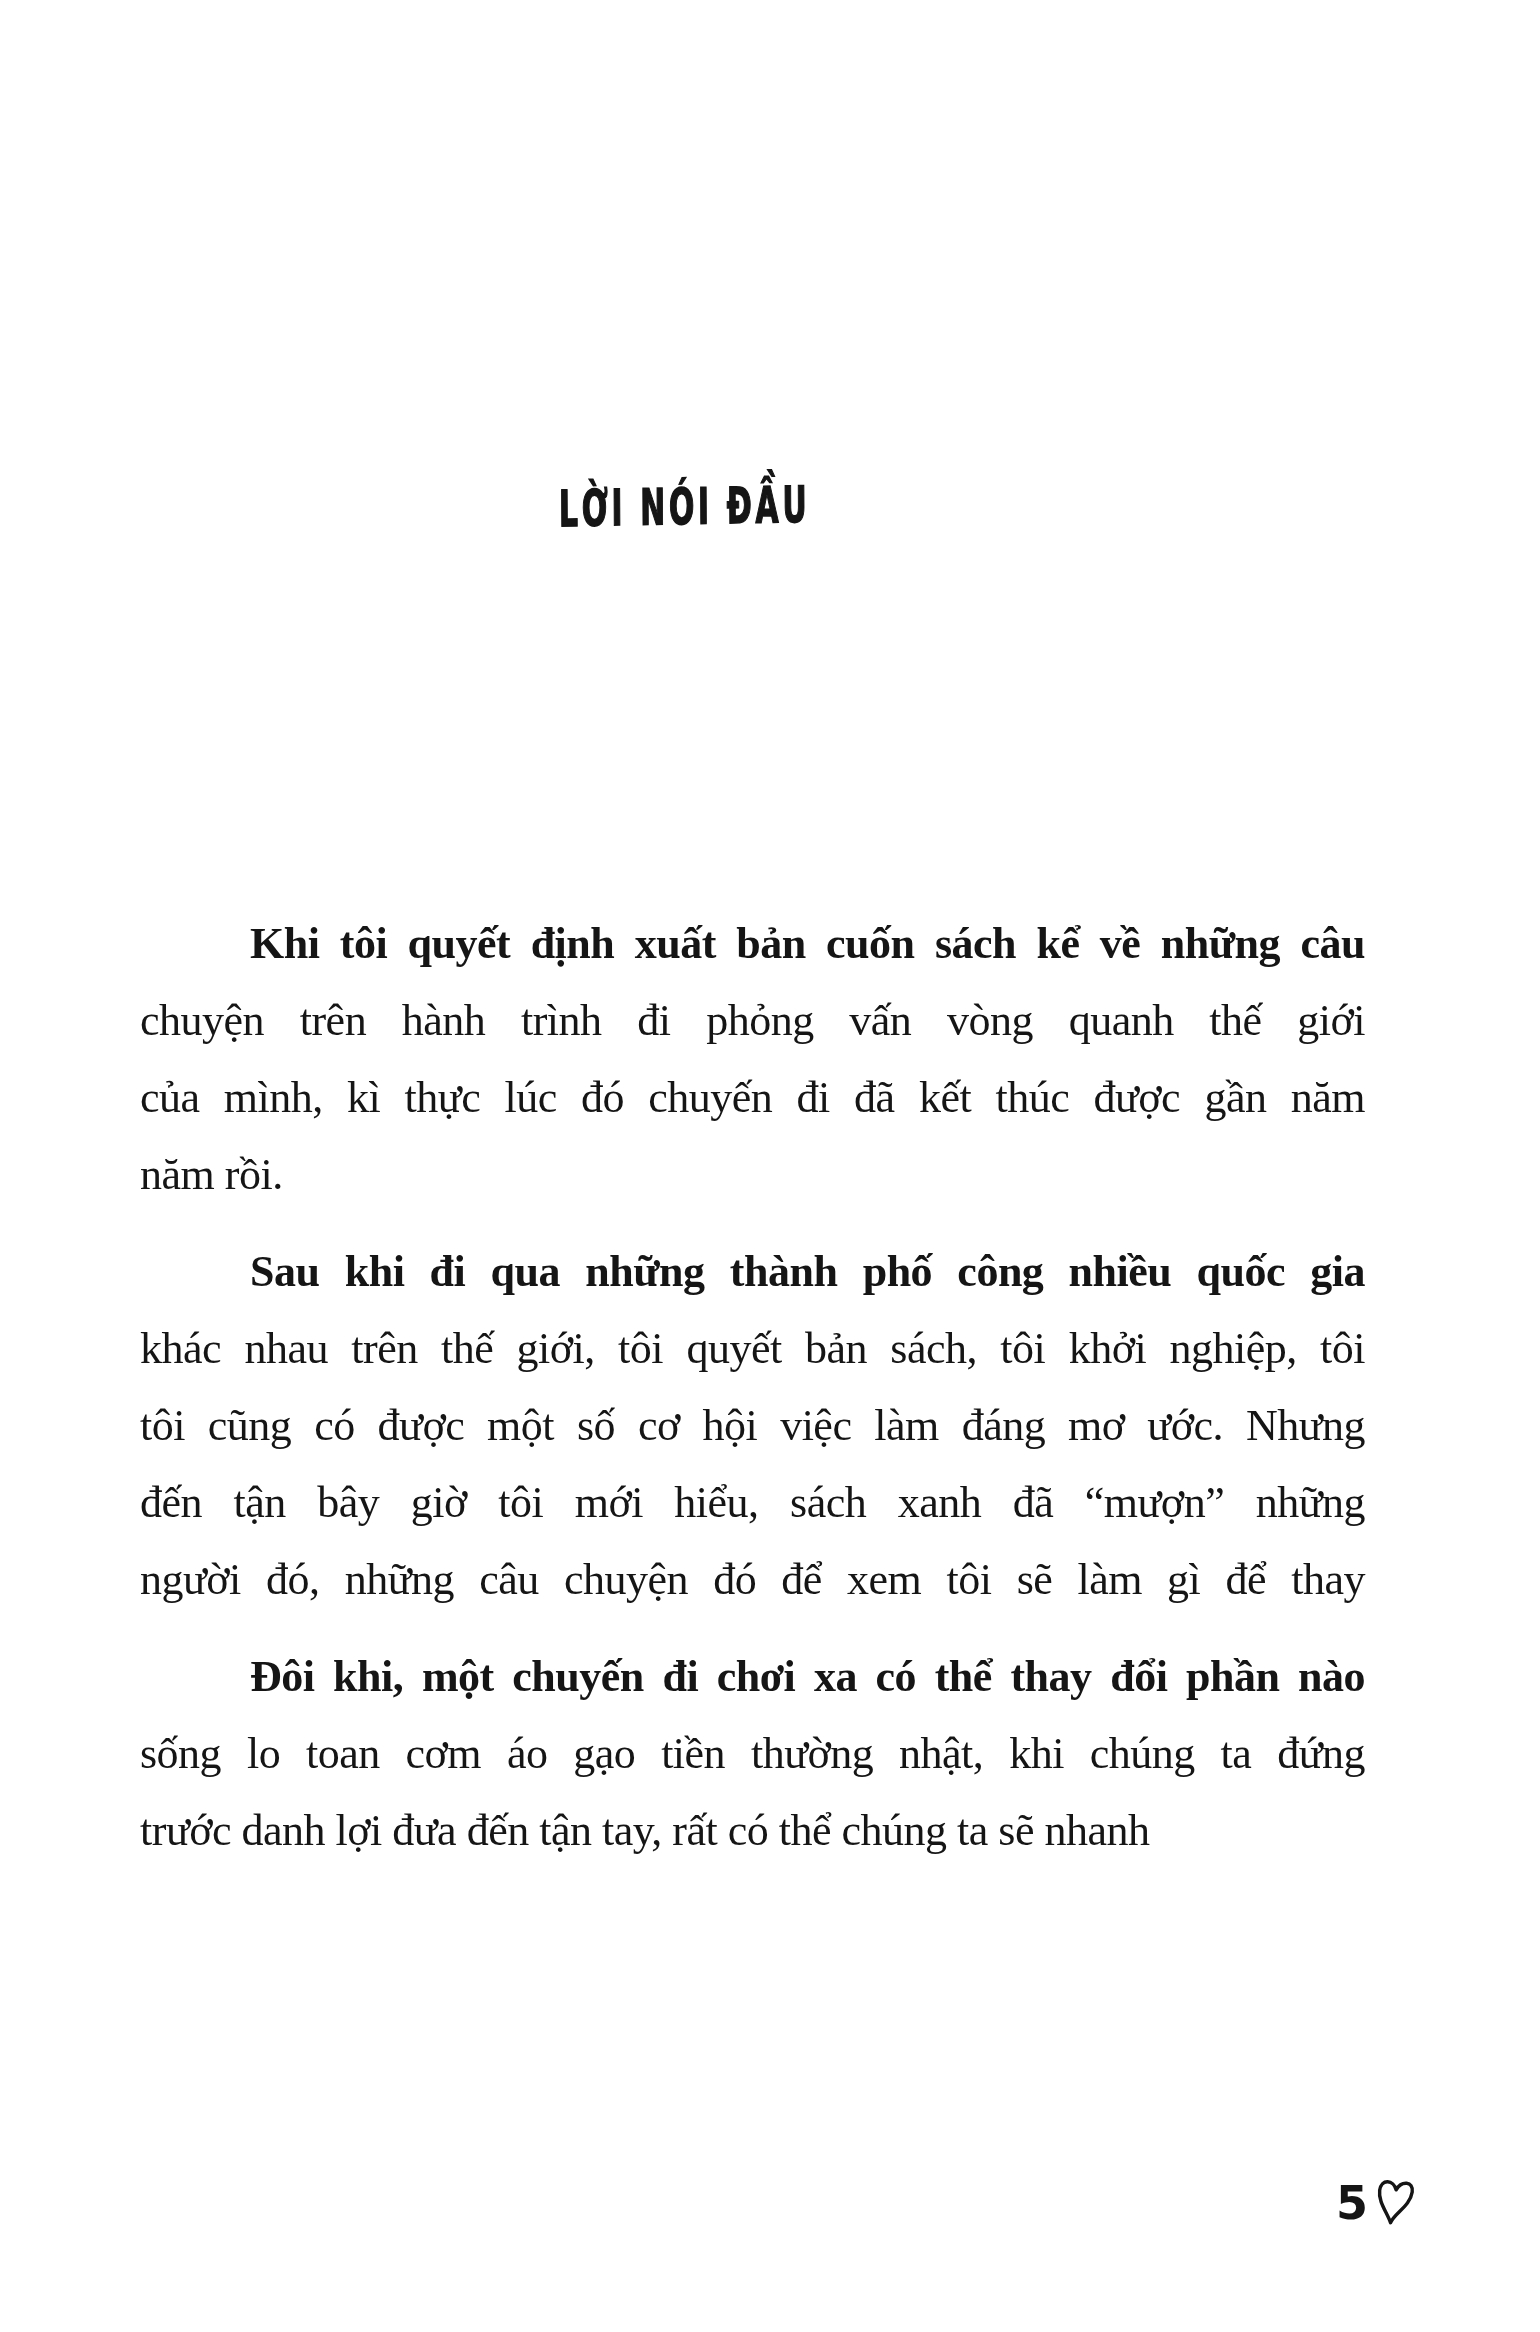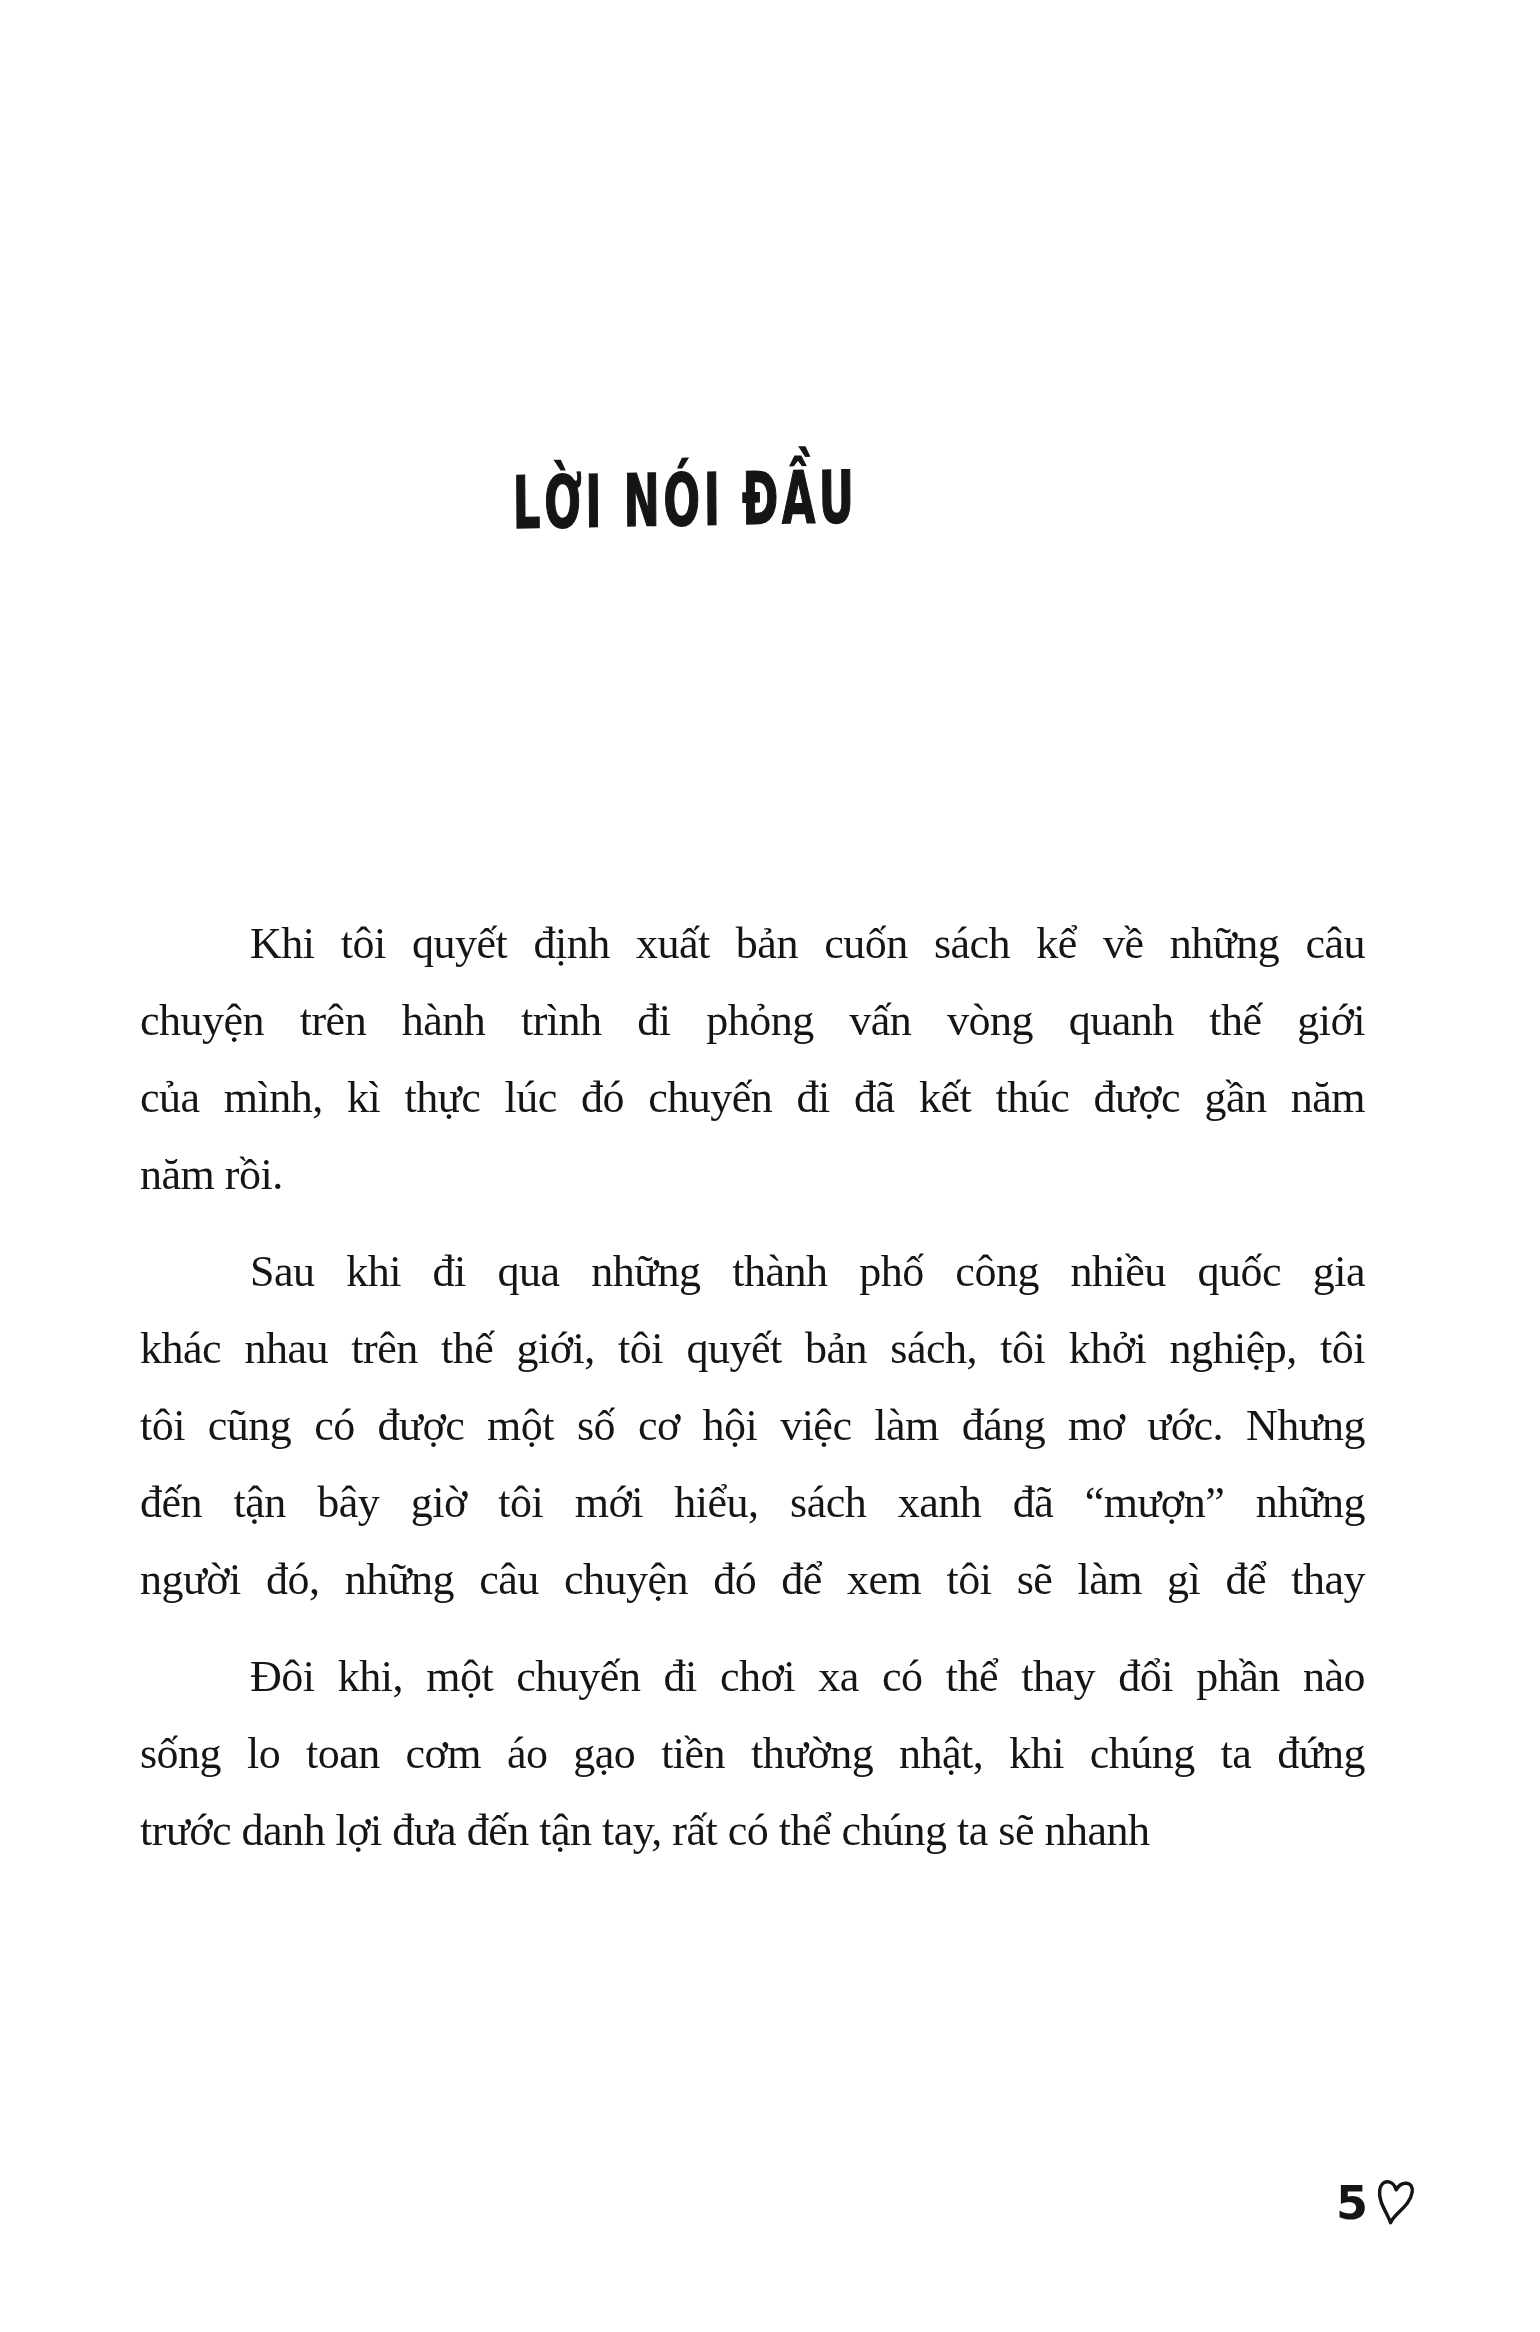--- a/index.html
+++ b/index.html
@@ -8,24 +8,24 @@
     width:1540px;height:2332px;
     background:#ffffff;
     margin:0 auto;
     overflow:hidden;
     font-family:"Liberation Serif", serif;
     color:#151515;
   }
   
   .title{
     position:absolute;
-    top:458px;left:0;right:0;
+    top:478px;left:0;right:0;
     margin:0;
     text-align:center;
-    font-size:72px;
+    font-size:50px;
     font-weight:bold;
     line-height:normal;
     white-space:nowrap;
   }
   .title-inner{
     display:inline-block;
     font-family:"DejaVu Sans", sans-serif;
     letter-spacing:6px;
     transform:translateX(-85px) scaleX(0.60) rotate(-0.6deg);
     transform-origin:center;
@@ -40,21 +40,21 @@
     font-size:44px;
     line-height:77px;
     letter-spacing:-0.5px;
   }
   .para{margin:0 0 20px 0;}
   .bl{
     text-align:justify;
     text-align-last:justify;
     white-space:normal;
   }
-  .bl.first{text-indent:110px;}
+  .bl.first{text-indent:110px;font-weight:bold;}
   .bl.last{text-align-last:left;}
   
   .folio{
     position:absolute;
     left:1336px;
     top:2168px;
     display:flex;
     align-items:flex-start;
   }
   .pagenum{

